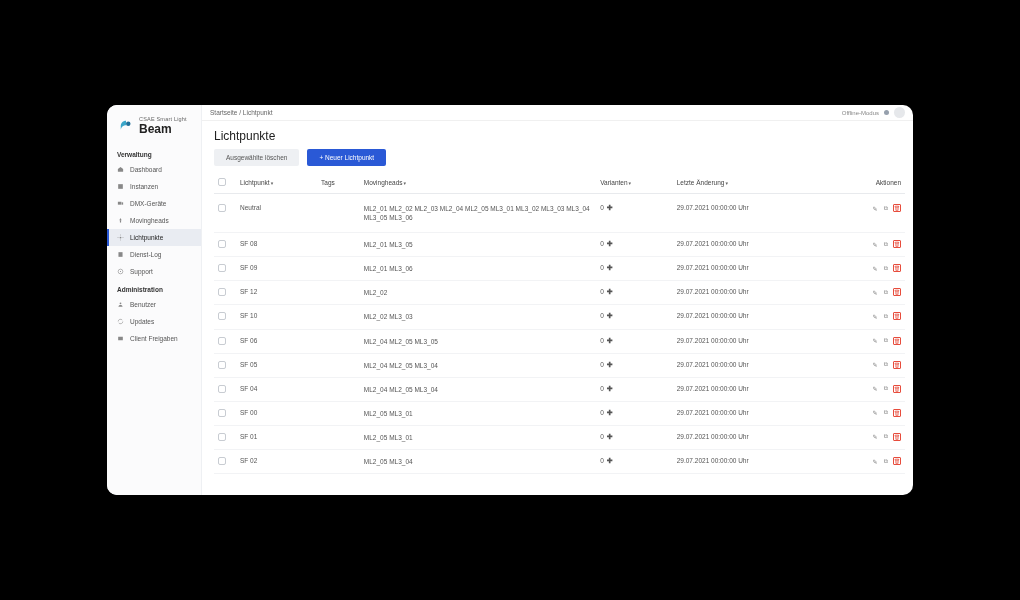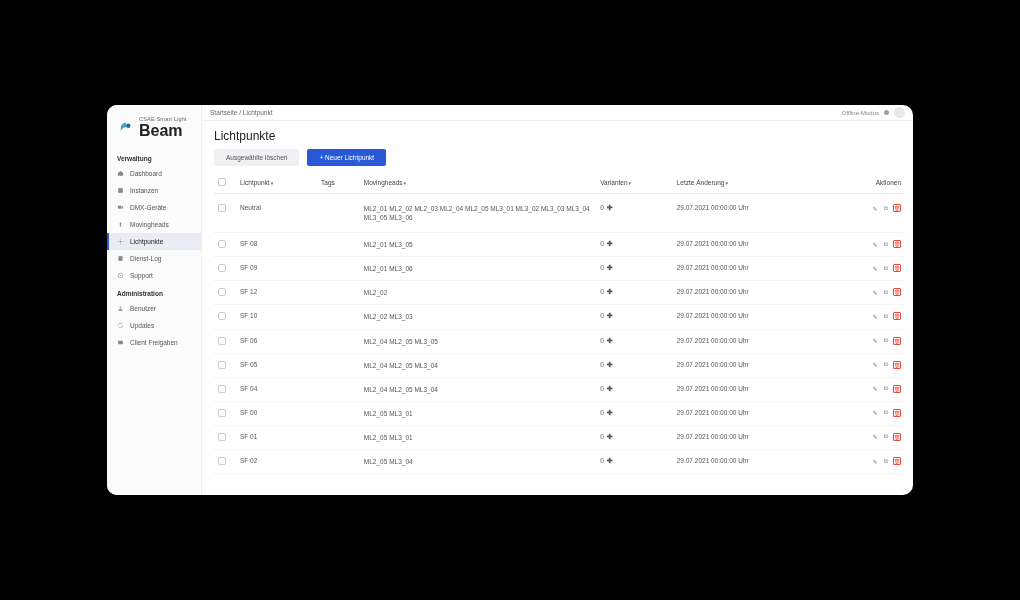--- a/index.html
+++ b/index.html
@@ -3,21 +3,21 @@
 <meta charset="utf-8">
 <style>
 * { margin: 0; padding: 0; box-sizing: border-box; }
 body { background: #000; font-family: -apple-system, BlinkMacSystemFont, "Segoe UI", Arial, sans-serif; display: flex; align-items: center; justify-content: center; height: 600px; width: 1020px; overflow: hidden; }
 .app-window { width: 806px; height: 390px; background: #fff; border-radius: 10px; overflow: hidden; display: flex; box-shadow: 0 10px 30px rgba(0,0,0,.4); position: relative; }
 .sidebar { width: 95px; background: #fbfbfc; border-right: 1px solid #eef0f3; display: flex; flex-direction: column; padding-top: 8px; }
 .logo { display: flex; align-items: center; gap: 4px; padding: 4px 8px 10px 10px; }
 .logo-icon { width: 18px; height: 18px; }
 .logo-text { display: flex; flex-direction: column; line-height: 1; }
 .logo-line1 { font-size: 5.5px; color: #666; letter-spacing: .2px; }
-.logo-line2 { font-size: 16px; font-weight: 600; color: #222; }
+.logo-line2 { font-size: 12px; font-weight: 600; color: #222; }
 .nav-section-title { font-size: 6.5px; font-weight: 600; color: #333; padding: 6px 10px 3px 10px; }
 .nav-item { display: flex; align-items: center; gap: 6px; padding: 5px 10px; font-size: 6.5px; color: #555; cursor: pointer; }
 .nav-item.active { background: #e9ecf2; border-left: 2px solid #2a59d6; padding-left: 8px; color: #222; }
 .nav-icon { width: 7px; height: 7px; display: flex; align-items: center; justify-content: center; color: #888; }
 .main { flex: 1; display: flex; flex-direction: column; overflow: hidden; }
 .topbar { height: 16px; display: flex; align-items: center; justify-content: space-between; padding: 0 8px; border-bottom: 1px solid #f0f0f0; }
 .breadcrumb { font-size: 6.5px; color: #666; }
 .topbar-right { display: flex; align-items: center; gap: 5px; }
 .offline-label { font-size: 6px; color: #888; }
 .status-dot { width: 5px; height: 5px; border-radius: 50%; background: #96a0ad; }

